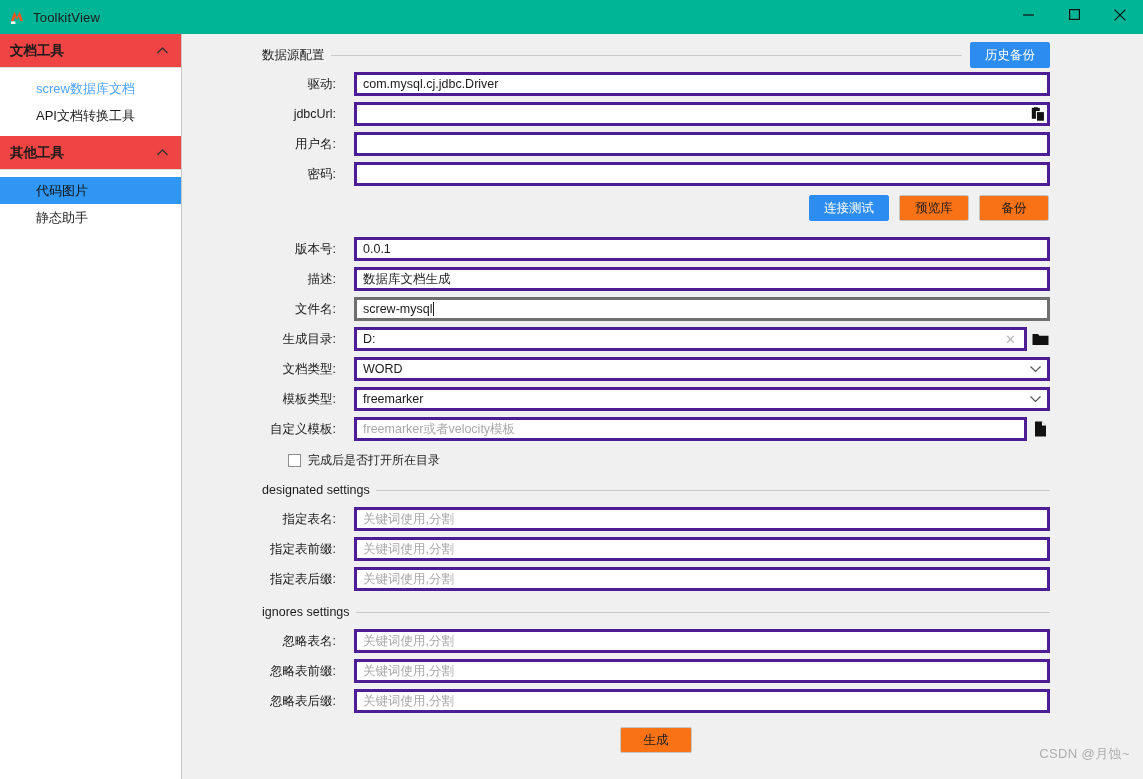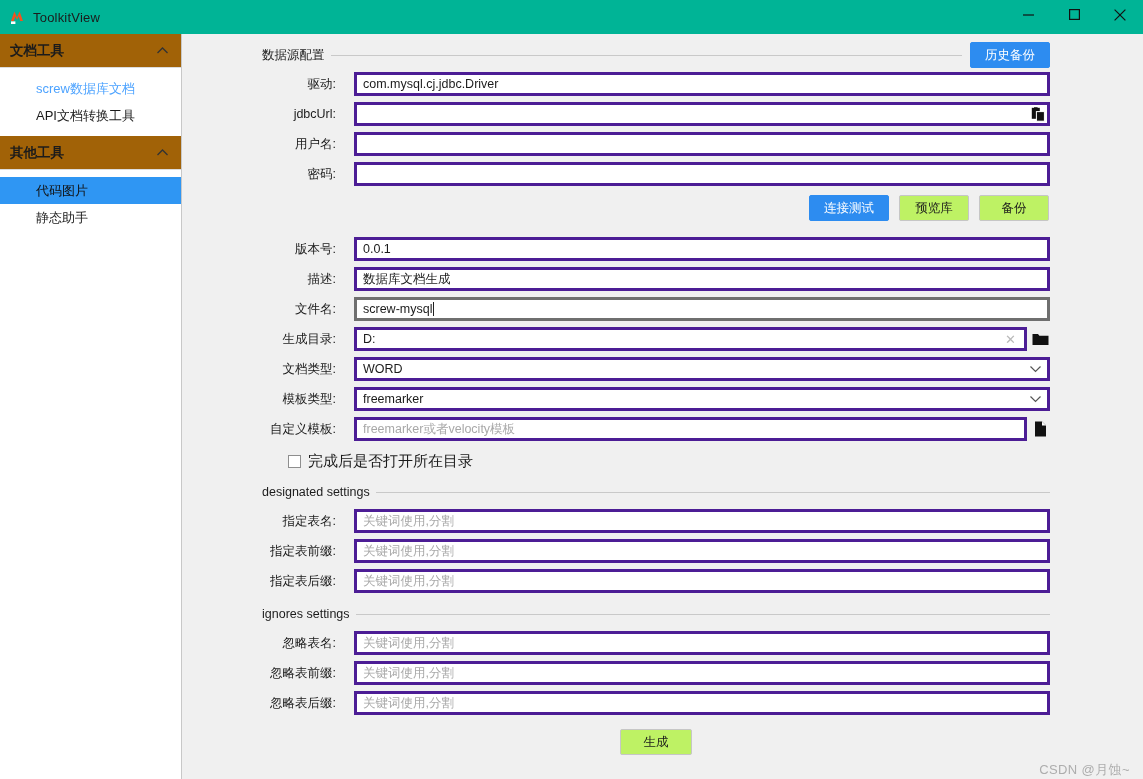--- a/index.html
+++ b/index.html
@@ -74,21 +74,21 @@
     width: 181px;
     min-width: 181px;
     background: #ffffff;
     border-right: 1px solid #c8c8c8;
     display: flex;
     flex-direction: column;
     font-size: 13px;
   }
   .sb-group-header {
     height: 33px;
-    background: #a16207;
+    background: #ef4444;
     border-bottom: 1px solid #dcdcdc;
     display: flex;
     align-items: center;
     padding: 0 12px 0 10px;
     justify-content: space-between;
     font-weight: bold;
     color: #1b1b1b;
     font-size: 13.5px;
   }
   .sb-chevron {
@@ -227,21 +227,21 @@
     color: #555;
     pointer-events: none;
   }
 
   
   .btn {
     height: 26px;
     min-width: 70px;
     box-sizing: border-box;
     border: 1px solid #c6c6c6;
-    background: #bef264;
+    background: #f97316;
     color: #1b1b1b;
     font-size: 12.5px;
     display: inline-flex;
     align-items: center;
     justify-content: center;
     padding: 0 14px;
     border-radius: 2px;
     font-family: "Liberation Sans", "DejaVu Sans", sans-serif;
   }
   .btn.primary {
@@ -276,30 +276,30 @@
   }
   .cbox {
     width: 13px;
     height: 13px;
     border: 1px solid #8e8e8e;
     background: #fff;
     box-sizing: border-box;
     margin-right: 7px;
   }
   .cb-label {
-    font-size: 15px;
+    font-size: 12px;
     color: #1b1b1b;
   }
   .gap-md { height: 10px; }
 
   
   .watermark {
     position: absolute;
     right: 13px;
-    bottom: 0;
+    bottom: 16px;
     font-size: 13px;
     color: #adadad;
     letter-spacing: .4px;
   }
 </style>
 </head>
 <body>
 
 <div class="app">
 

